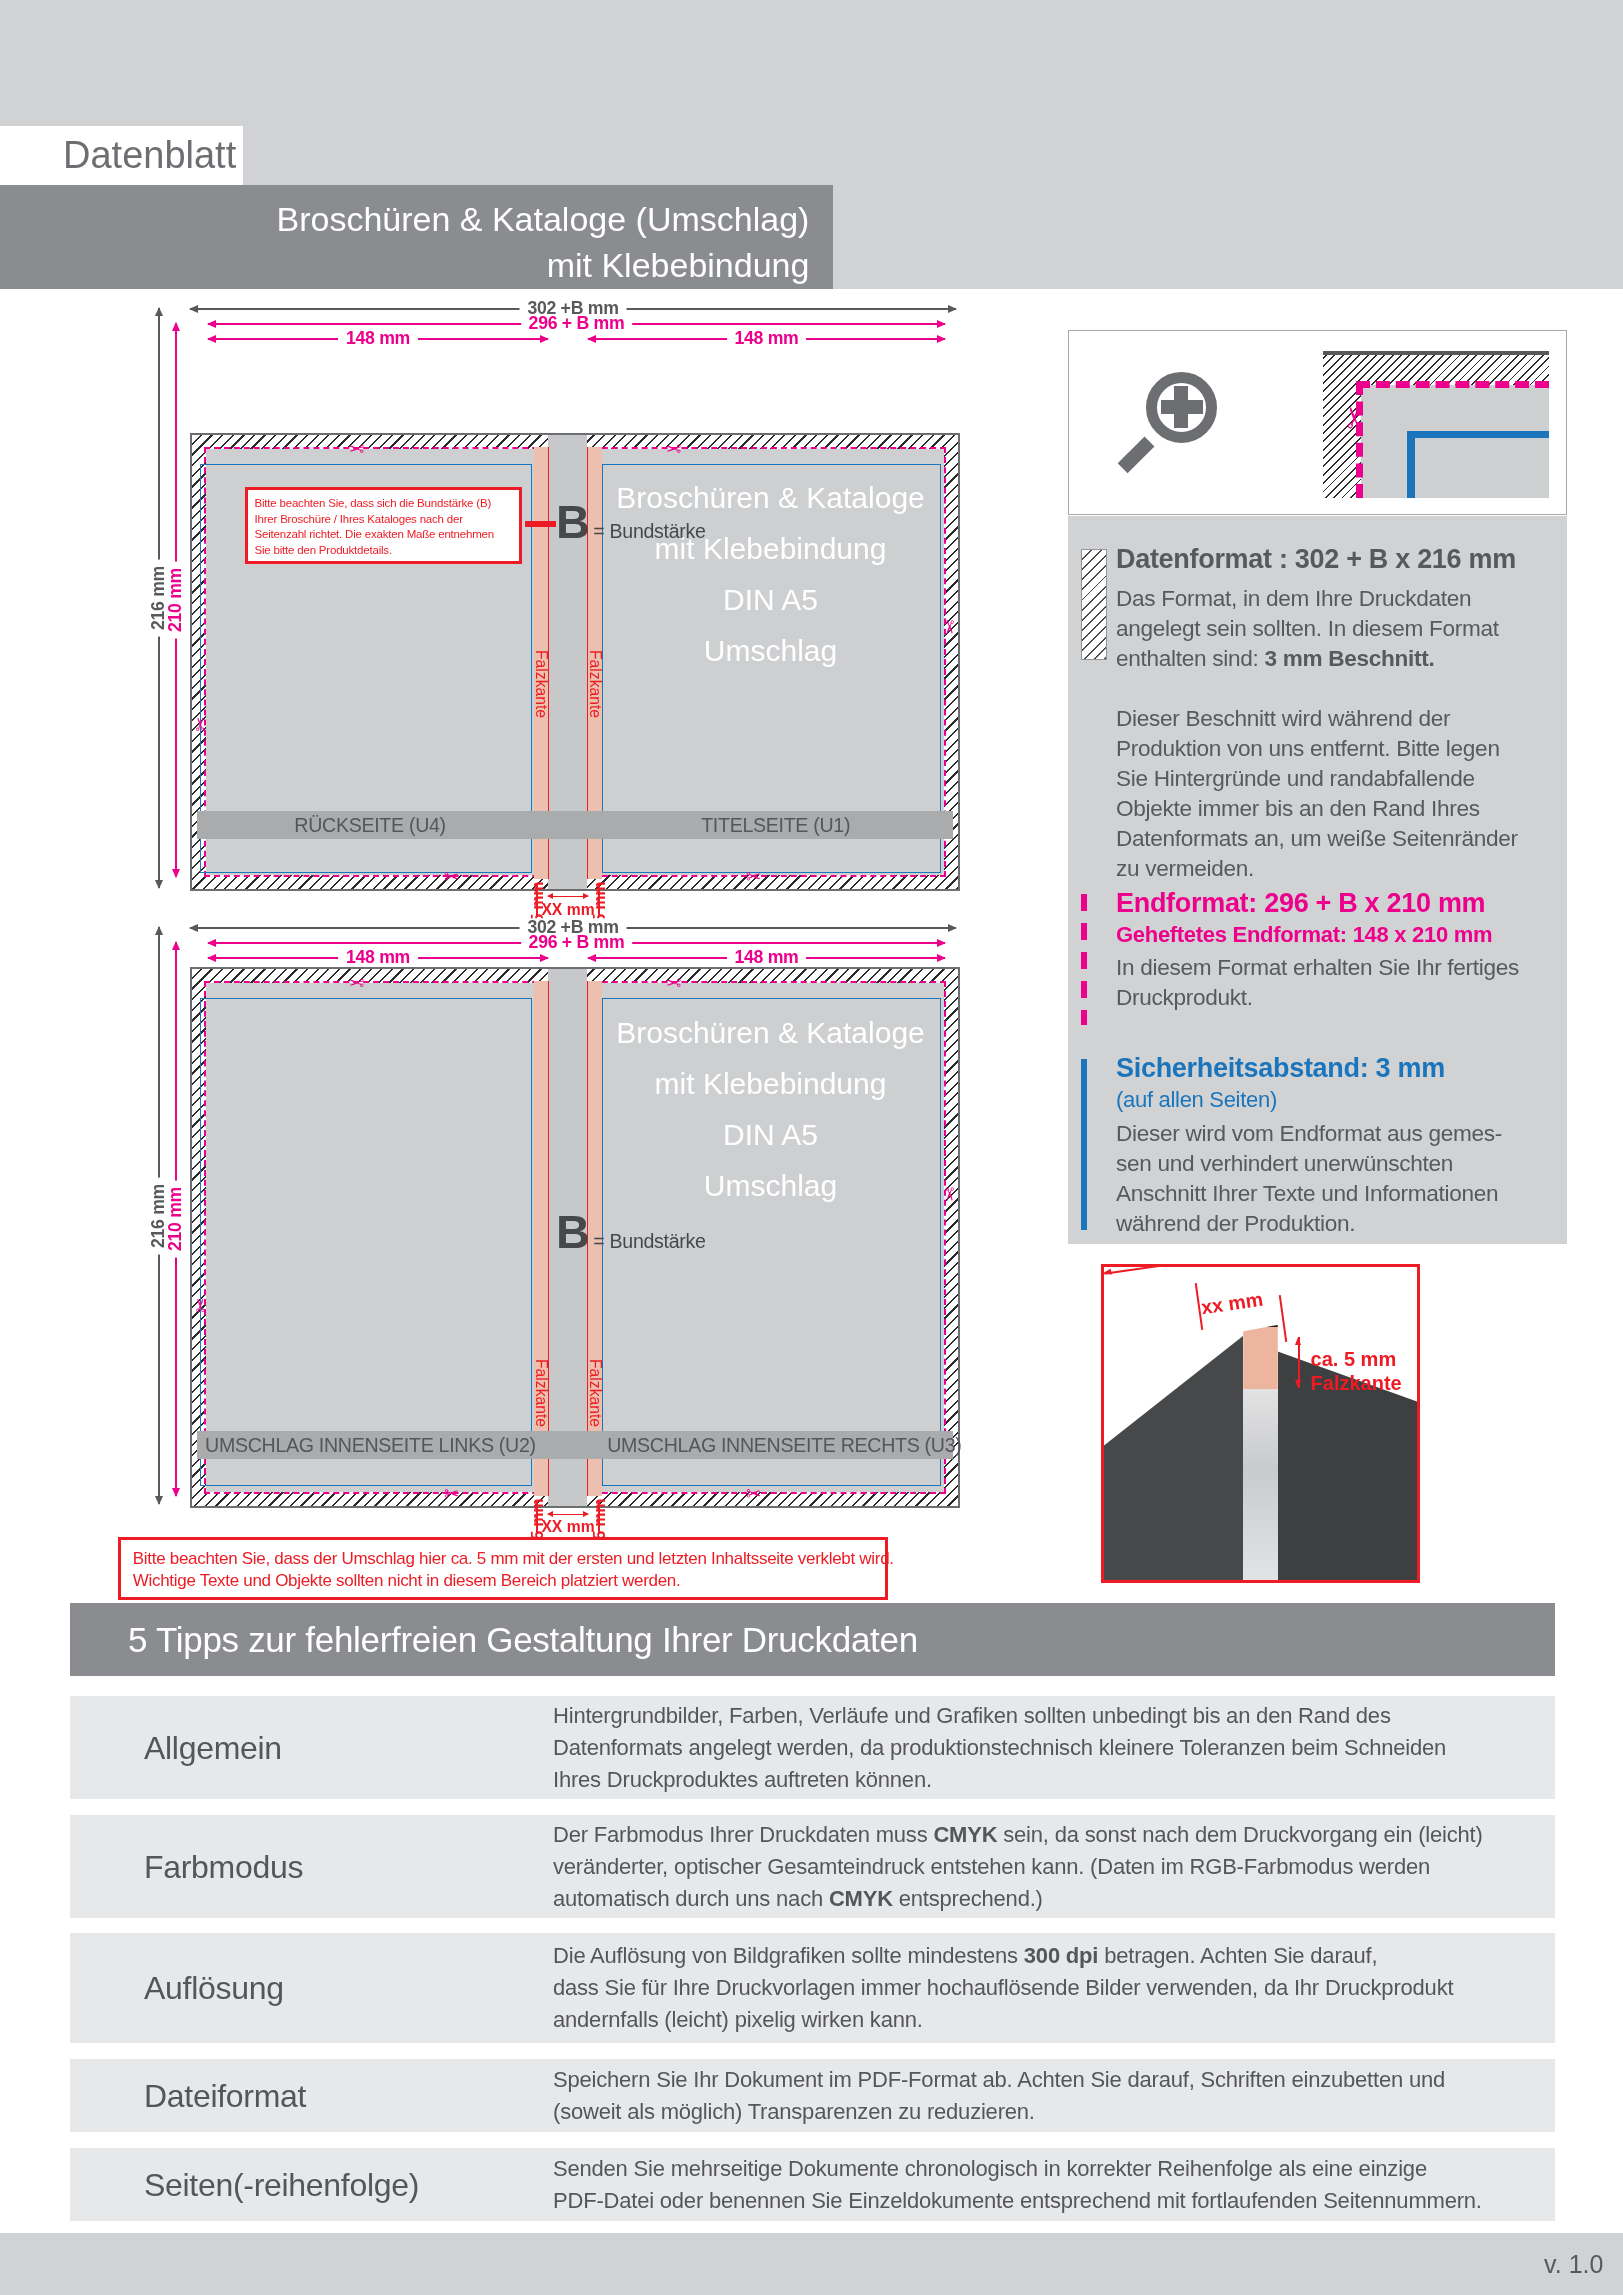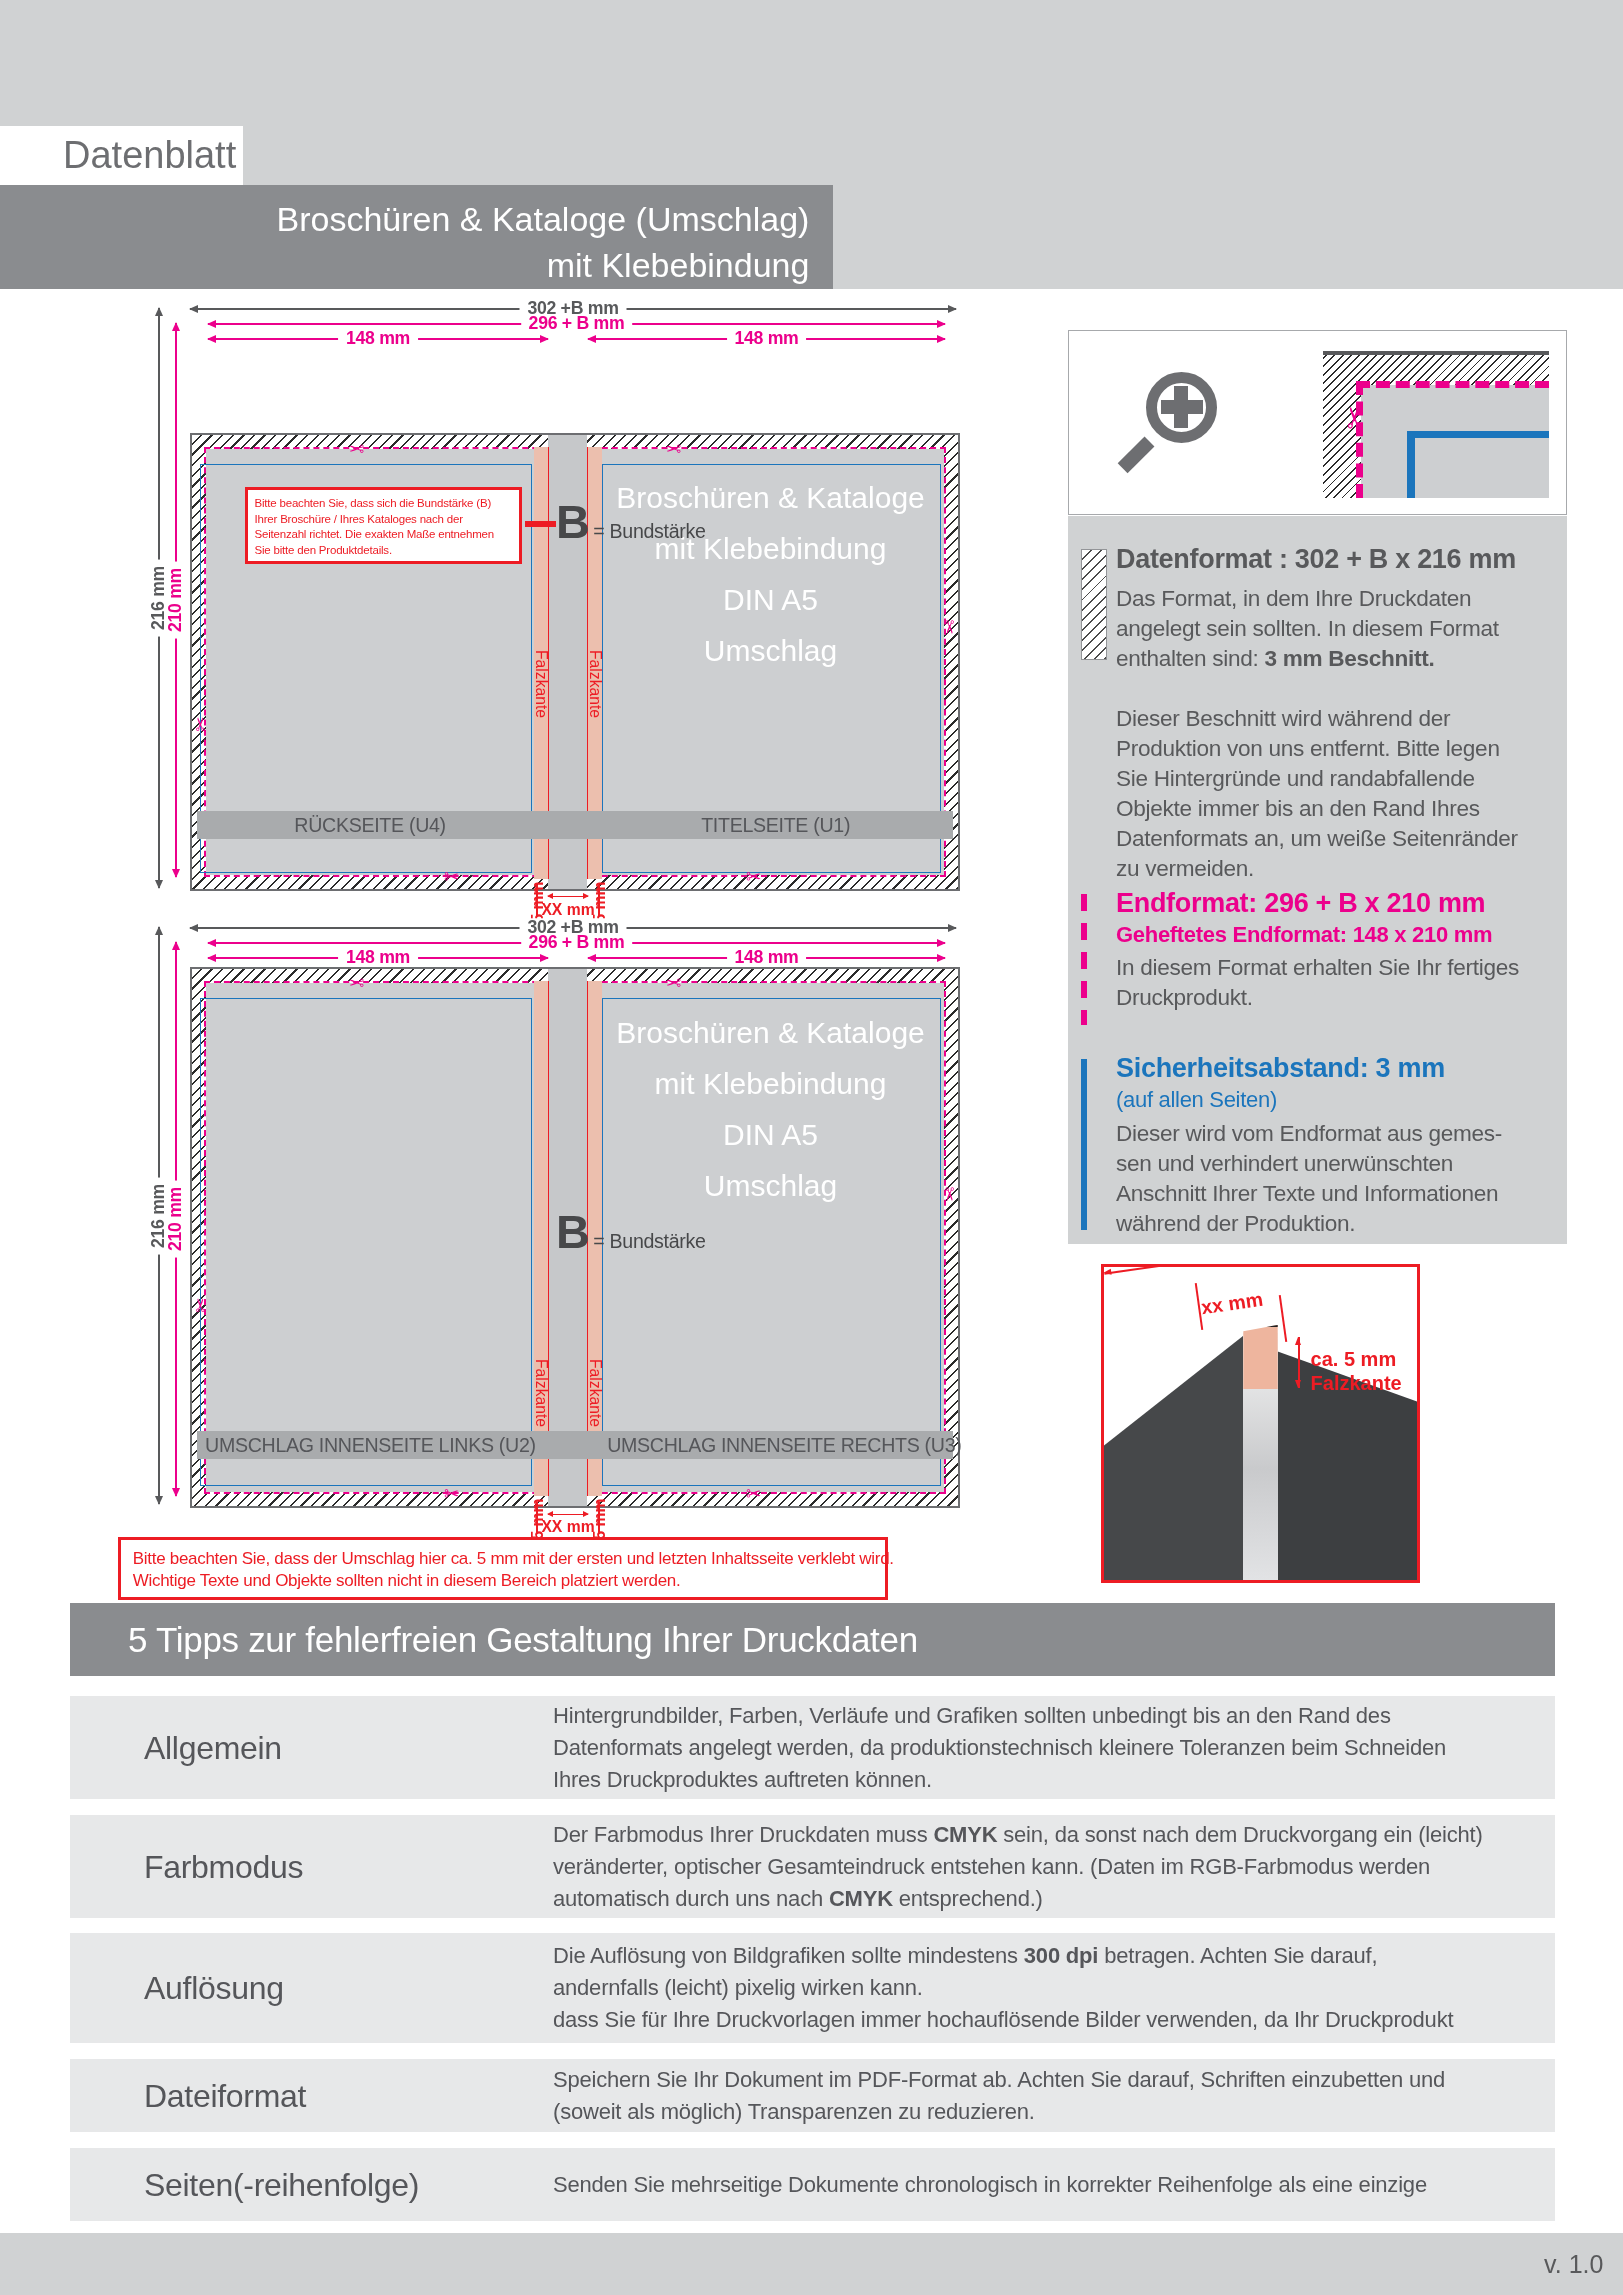--- a/index.html
+++ b/index.html
@@ -397,35 +397,36 @@
     <div class="tip-text">
         <div><span>Der Farbmodus Ihrer Druckdaten muss </span><b>CMYK</b><span> sein, da sonst nach dem Druckvorgang ein (leicht)</span></div>
         <div>veränderter, optischer Gesamteindruck entstehen kann. (Daten im RGB-Farbmodus werden</div>
         <div><span>automatisch durch uns nach </span><b>CMYK</b><span> entsprechend.)</span></div>
       </div>
   </div>
   <div class="tiprow" style="top:1933px;height:110px;">
     <span class="tip-label">Auflösung</span>
     <div class="tip-text">
         <div><span>Die Auflösung von Bildgrafiken sollte mindestens </span><b>300 dpi</b><span> betragen. Achten Sie darauf,</span></div>
+        <div>dass Sie für Ihre Druckvorlagen immer hochauflösende Bilder verwenden, da Ihr Druckprodukt</div>
         <div>andernfalls (leicht) pixelig wirken kann.</div>
-        <div>dass Sie für Ihre Druckvorlagen immer hochauflösende Bilder verwenden, da Ihr Druckprodukt</div>
       </div>
   </div>
   <div class="tiprow" style="top:2059px;height:73px;">
     <span class="tip-label">Dateiformat</span>
     <div class="tip-text">
         <div>Speichern Sie Ihr Dokument im PDF-Format ab. Achten Sie darauf, Schriften einzubetten und</div>
         <div>(soweit als möglich) Transparenzen zu reduzieren.</div>
       </div>
   </div>
   <div class="tiprow" style="top:2148px;height:73px;">
     <span class="tip-label">Seiten(-reihenfolge)</span>
     <div class="tip-text">
         <div>Senden Sie mehrseitige Dokumente chronologisch in korrekter Reihenfolge als eine einzige</div>
+        <div>PDF-Datei oder benennen Sie Einzeldokumente entsprechend mit fortlaufenden Seitennummern.</div>
       </div>
   </div>
 
   <div class="footer">
     <span>v. 1.0</span>
   </div>
 
 </div>
 
 

